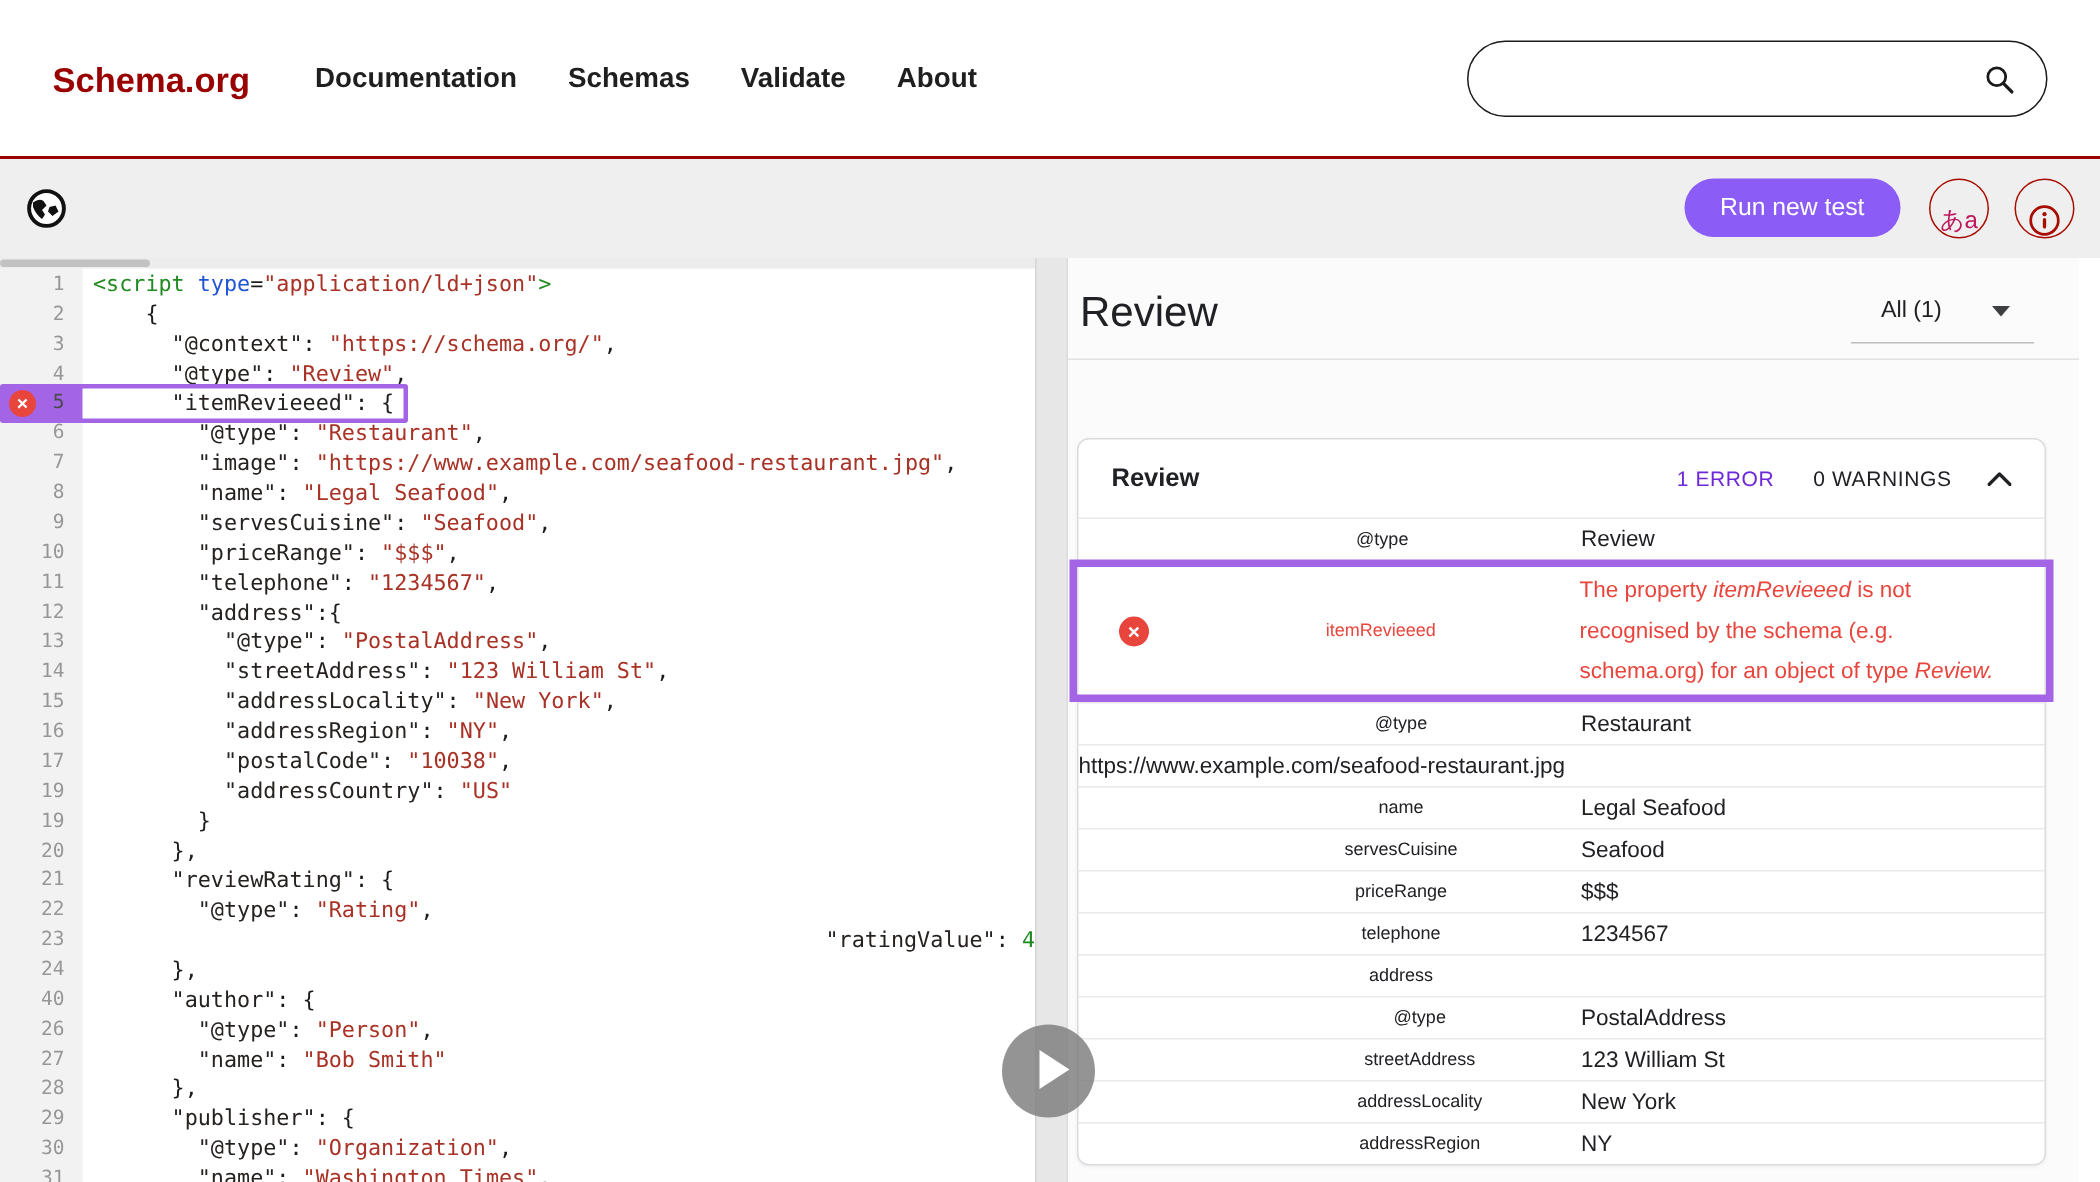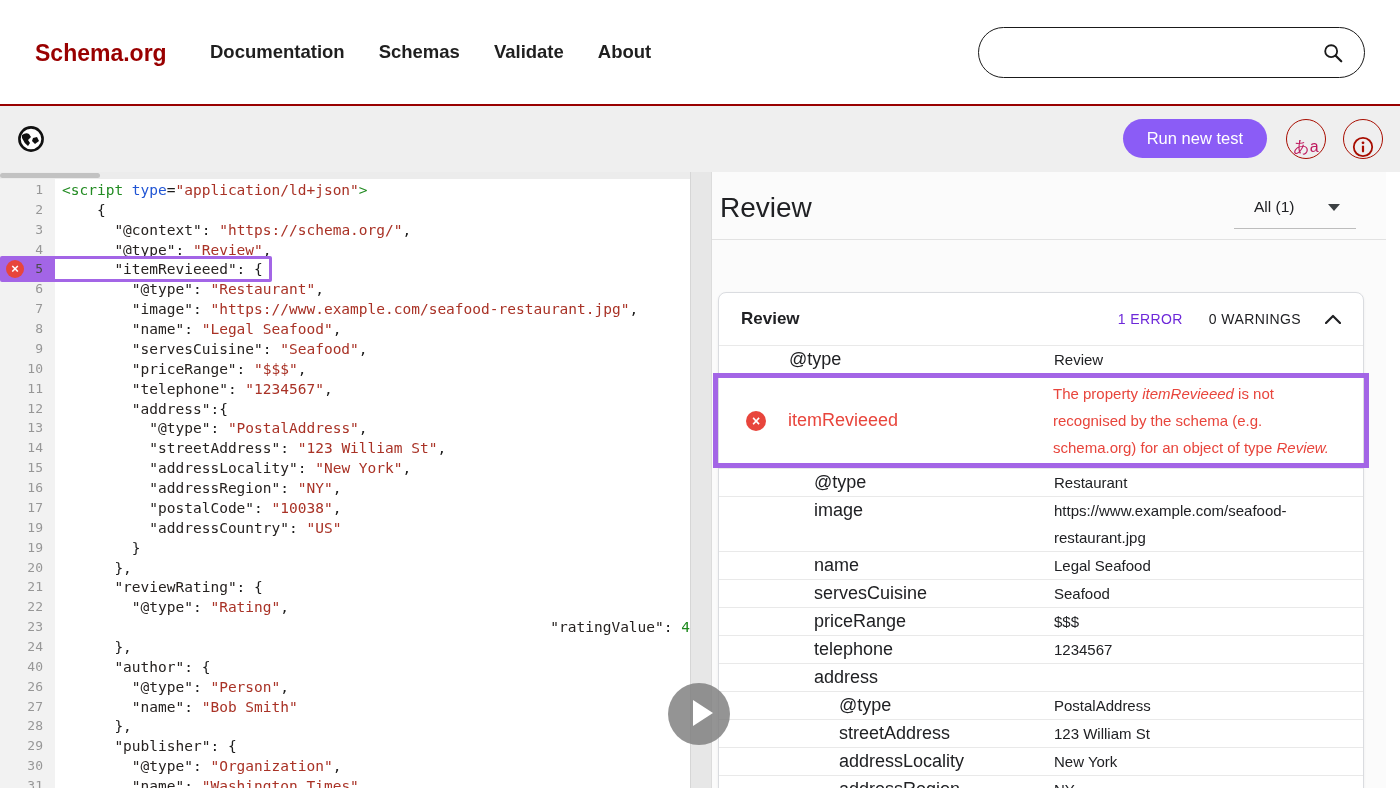--- a/index.html
+++ b/index.html
@@ -74,21 +74,21 @@
                   border-left:6px solid transparent; border-right:6px solid transparent;
                   border-top:7px solid #3c4043; }
   .card { position:absolute; left:6px; top:120px; width:646px; background:#fff;
           border:1px solid #dadce0; border-radius:8px; box-shadow:0 1px 3px rgba(0,0,0,0.06); }
   .card-header { display:flex; align-items:center; height:52px; padding:0 22px; }
   .card-title { flex:1; font-size:17px; font-weight:bold; color:#202124; }
   .err-count { color:#6d28d9; font-size:14px; font-weight:500; letter-spacing:0.4px; margin-right:26px; }
   .warn-count { color:#202124; font-size:14px; font-weight:500; letter-spacing:0.4px; margin-right:24px; }
   .chevron-up { width:16px; height:10px; cursor:pointer; }
   .prop-row { display:flex; border-top:1px solid #e9e9e9; position:relative; cursor:pointer; }
-  .prop-key { flex:0 0 335px; width:335px; line-height:27px; font-size:18px; color:#202124; }
+  .prop-key { flex:0 0 335px; width:335px; line-height:27px; font-size:12px; color:#202124;text-align:center; }
   .prop-value { flex:1; line-height:27px; font-size:15px; color:#202124; padding-right:16px; }
   .prop-row.error { border:5px solid #a365e6; margin:0 -6px; padding:2px 0; }
   .prop-row.error .prop-key { color:#e8453c; align-self:center; }
   .prop-row.error .prop-value { color:#e8453c; }
   .prop-row.error .prop-value i { font-style:italic; }
   .err-icon { position:absolute; left:28px; top:50%; transform:translateY(-50%); width:20px; height:20px;
               border-radius:50%; background:#e8453c; color:#fff; font-size:14px; font-weight:bold;
               line-height:20px; text-align:center; }
   .vscroll-holder { position:absolute; left:1386px; top:172px; width:14px; height:616px; }
 </style>
@@ -201,21 +201,20 @@
         <div class="prop-row error">
           <span class="err-icon">×</span>
           <span class="prop-key" style="padding-left: 70px;">itemRevieeed</span>
           <span class="prop-value"><span>The property </span><i>itemRevieeed</i><span> is not recognised by the schema (e.g. schema.org) for an object of type </span><i>Review.</i></span>
         </div>
         <div class="prop-row">
           <span class="prop-key" style="padding-left: 95px;">@type</span>
           <span class="prop-value">Restaurant</span>
         </div>
         <div class="prop-row">
-          <span class="prop-key" style="padding-left: 95px;">image</span>
           <span class="prop-value">https://www.example.com/seafood-restaurant.jpg</span>
         </div>
         <div class="prop-row">
           <span class="prop-key" style="padding-left: 95px;">name</span>
           <span class="prop-value">Legal Seafood</span>
         </div>
         <div class="prop-row">
           <span class="prop-key" style="padding-left: 95px;">servesCuisine</span>
           <span class="prop-value">Seafood</span>
         </div>

